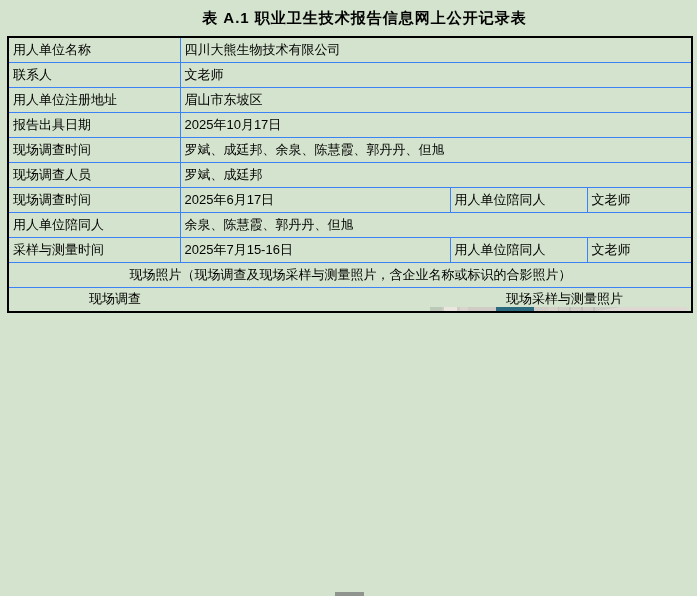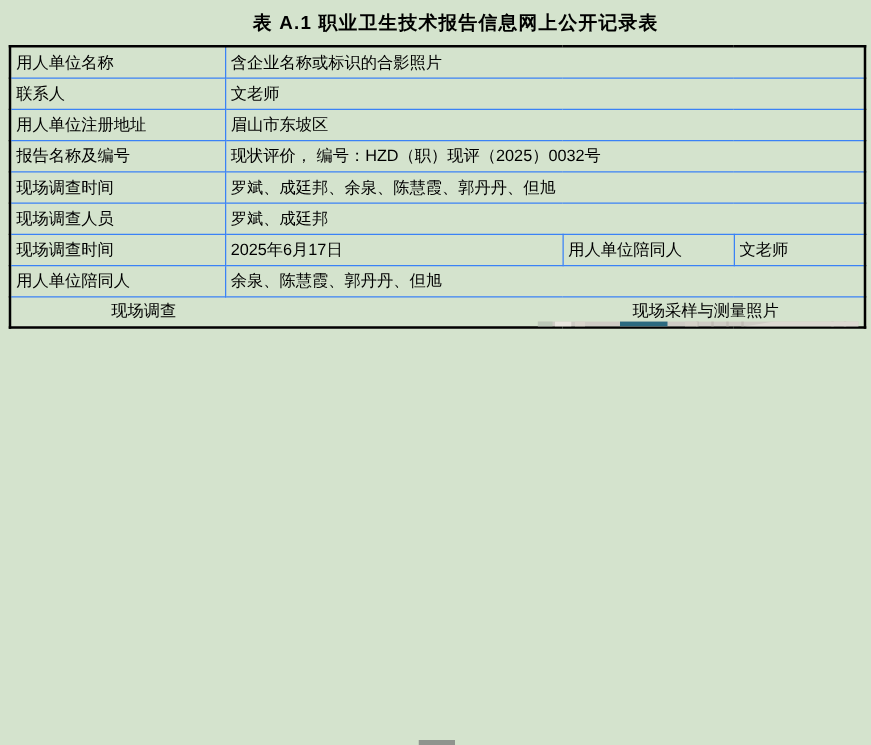--- a/index.html
+++ b/index.html
@@ -63,51 +63,60 @@
 <table class="record">
   <colgroup>
     <col style="width:172px">
       <col style="width:270px">
       <col style="width:137px">
       <col style="width:105px">
   </colgroup>
   <tbody>
     <tr>
       <td>用人单位名称</td>
-      <td colspan="3">含企业名称或标识的合影照片</td>
+      <td colspan="3">四川大熊生物技术有限公司</td>
     </tr>
     <tr>
       <td>联系人</td>
       <td colspan="3">文老师</td>
     </tr>
     <tr>
       <td>用人单位注册地址</td>
       <td colspan="3">眉山市东坡区</td>
     </tr>
     <tr>
-      <td>报告名称及编号</td>
-      <td colspan="3">现状评价，  编号：HZD（职）现评（2025）0032号</td>
+      <td>报告出具日期</td>
+      <td colspan="3">2025年10月17日</td>
     </tr>
     <tr>
       <td>现场调查时间</td>
       <td colspan="3">罗斌、成廷邦、余泉、陈慧霞、郭丹丹、但旭</td>
     </tr>
     <tr>
       <td>现场调查人员</td>
       <td colspan="3">罗斌、成廷邦</td>
     </tr>
     <tr>
       <td>现场调查时间</td>
       <td>2025年6月17日</td>
       <td>用人单位陪同人</td>
       <td>文老师</td>
     </tr>
     <tr>
       <td>用人单位陪同人</td>
       <td colspan="3">余泉、陈慧霞、郭丹丹、但旭</td>
+    </tr>
+    <tr>
+      <td>采样与测量时间</td>
+      <td>2025年7月15-16日</td>
+      <td>用人单位陪同人</td>
+      <td>文老师</td>
+    </tr>
+    <tr>
+      <td colspan="4" class="photos-header">现场照片（现场调查及现场采样与测量照片，含企业名称或标识的合影照片）</td>
     </tr>
     <tr>
       <td colspan="4" class="photo-cell">
 
         <div class="photo-frame">
           <svg viewBox="0 0 257 219" width="257" height="219">
 
             <rect x="0" y="0" width="257" height="150" fill="#cfccc5"></rect>
             <g stroke="#c2beb6" stroke-width="2">
               <line x1="128" y1="0" x2="128" y2="60"></line>

